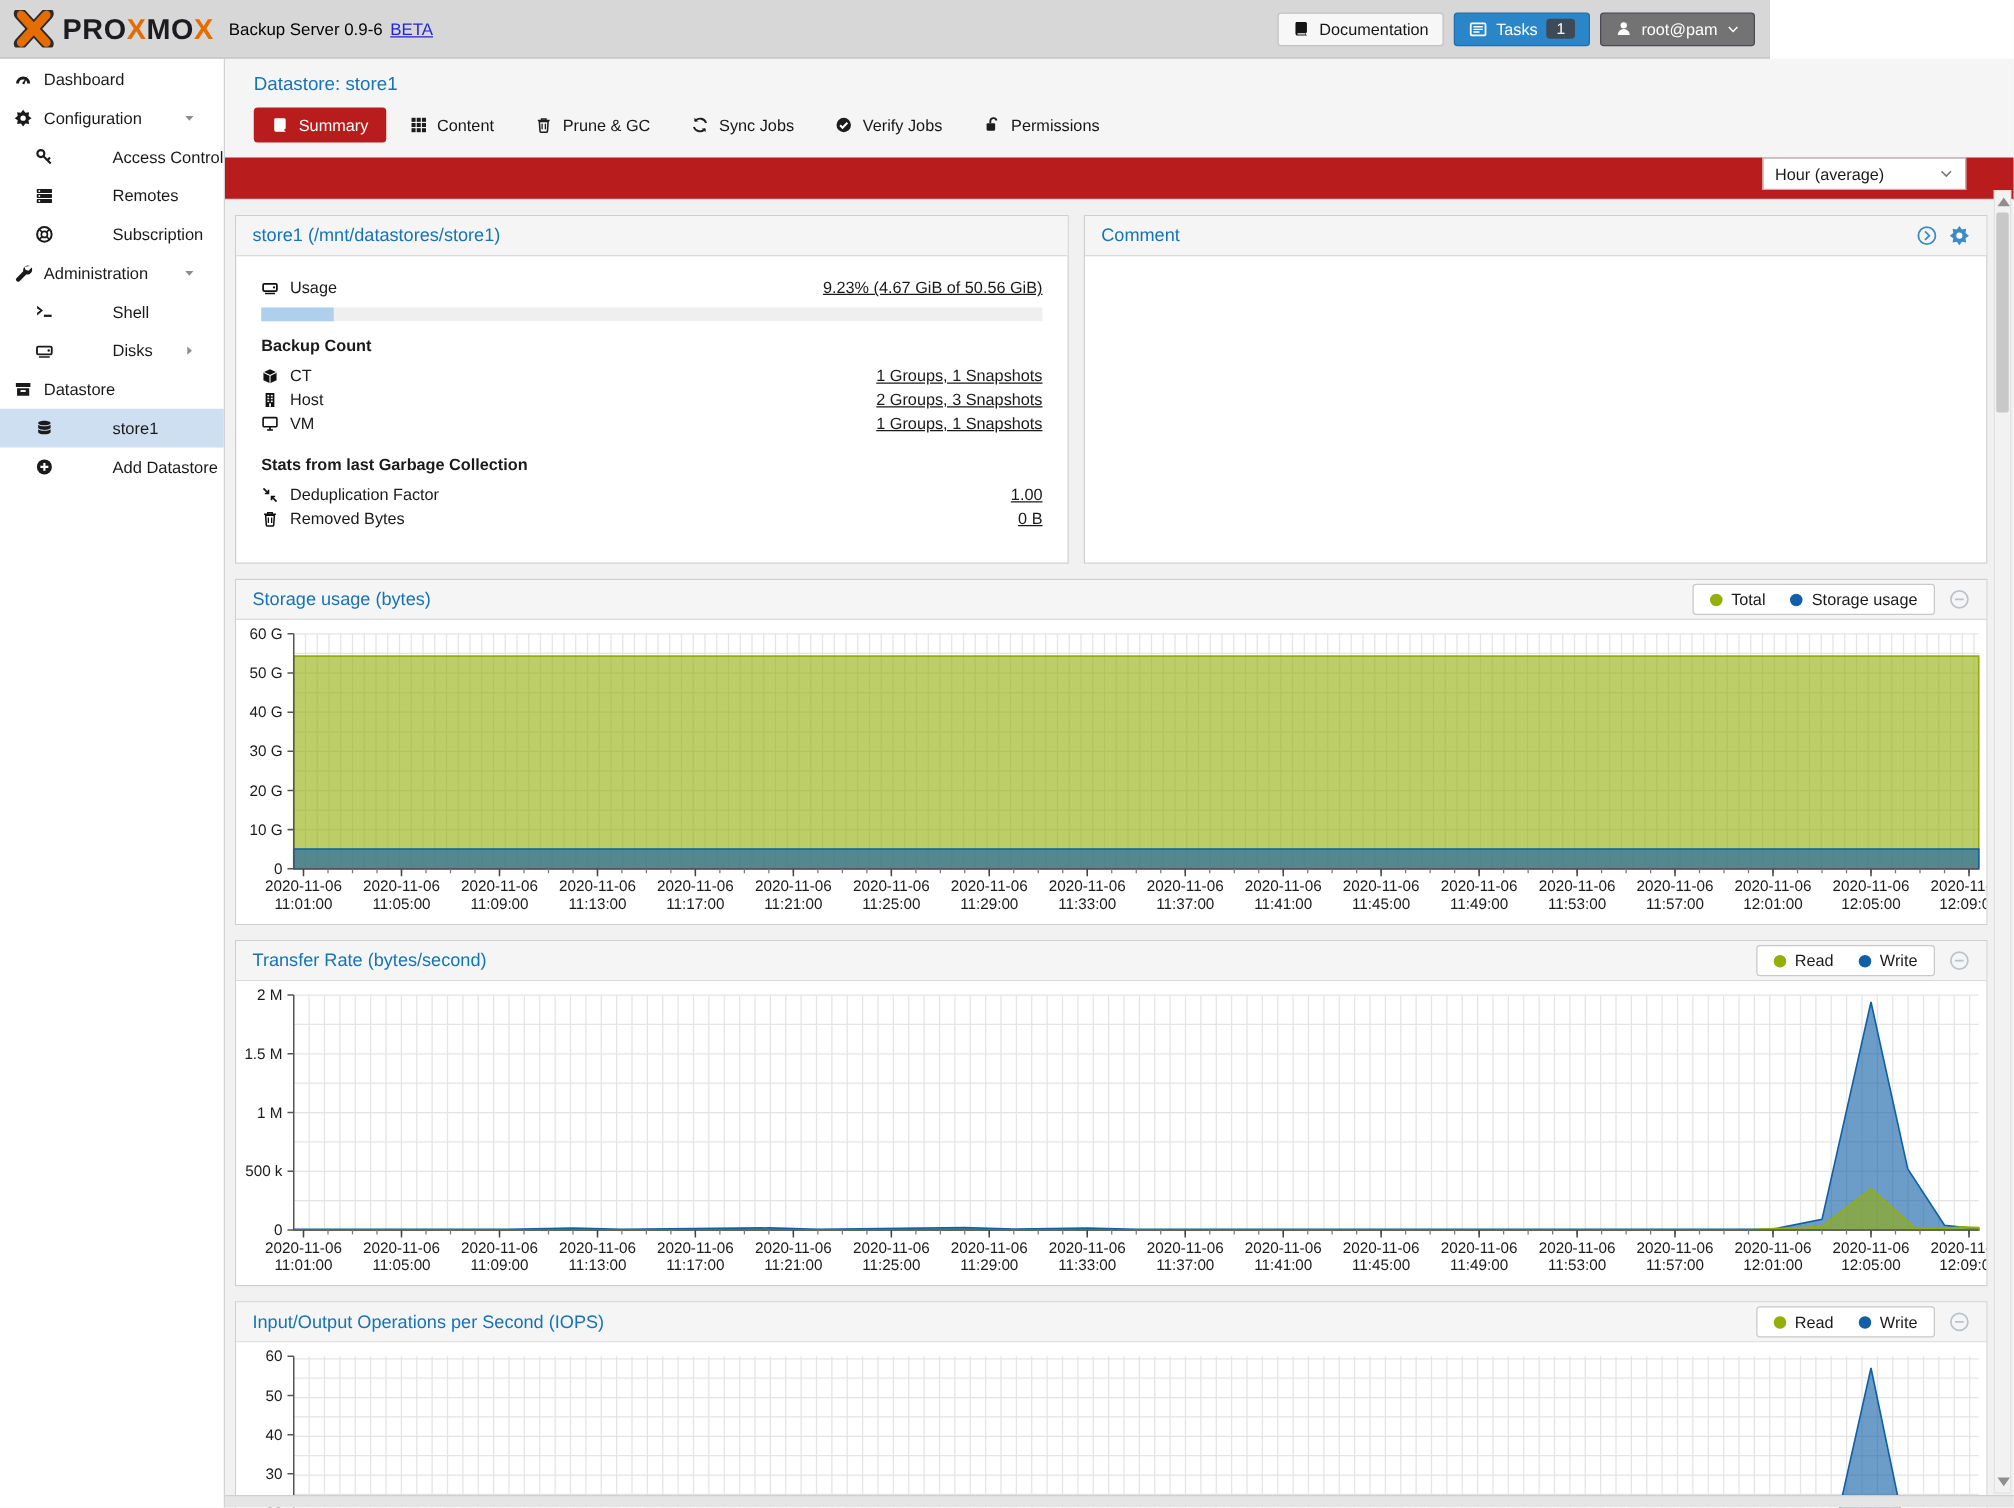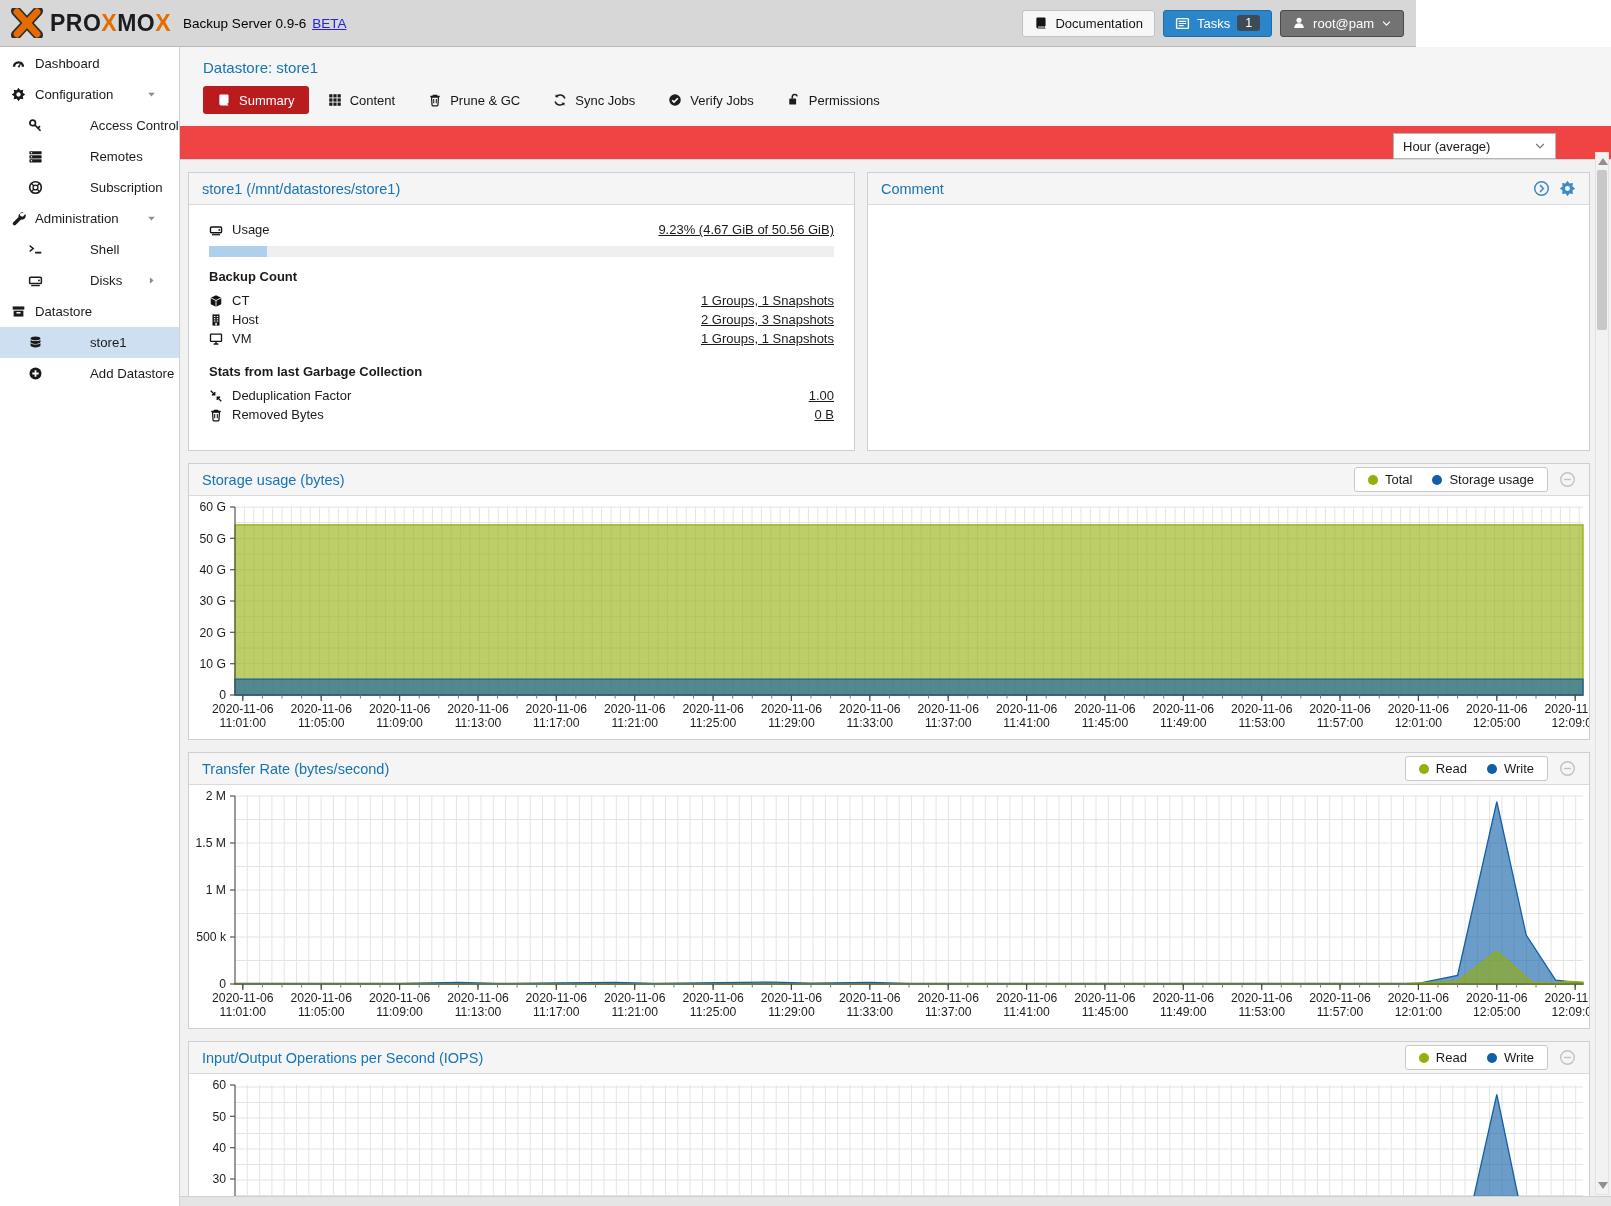--- a/index.html
+++ b/index.html
@@ -46,21 +46,21 @@
 
   
   .main { position:absolute; left:180px; top:47px; right:0; bottom:0; background:#f1f1f1; overflow:hidden; }
   .head-zone { background:#f5f5f5; padding:8px 0 0 23px; }
   .crumb { font-size:15px; color:#1673b6; padding:4px 0 10px 0; }
   .tabs { display:flex; gap:5px; align-items:center; padding-bottom:12px; }
   .tab { display:inline-flex; align-items:center; gap:8px; height:28px; padding:0 14px; border-radius:3px; color:#161616; cursor:pointer; }
   .tab .icon { color:#1d1d1d; }
   .tab.active { background:#b91c1c; color:#fff; }
   .tab.active .icon { color:#fff; }
-  .toolbar { background:#ef4444; border-bottom:1px solid #d8d8d8; height:34px; display:flex; align-items:flex-end; justify-content:flex-end; padding-right:55px; }
+  .toolbar { background:#b91c1c; border-bottom:1px solid #d8d8d8; height:34px; display:flex; align-items:flex-start; justify-content:flex-end; padding-right:38px; }
   .select { width:163px; height:26px; border:1px solid #b5b5b5; background:#fff; display:flex; align-items:center; justify-content:space-between; padding:0 9px; cursor:pointer; }
   .select .chev { color:#777; }
 
   .content { padding:12px 0 0 8px; }
   .panel { background:#fff; border:1px solid #cfcfcf; }
   .panel-hd { height:32px; background:#f5f5f5; border-bottom:1px solid #dadada; display:flex; align-items:center; padding:0 13px; }
   .panel-title { color:#1673b6; font-size:14.5px; }
   .row1 { display:flex; gap:12px; margin-bottom:12px; }
   .store-panel { width:667px; height:279px; }
   .comment-panel { width:723px; height:279px; }

